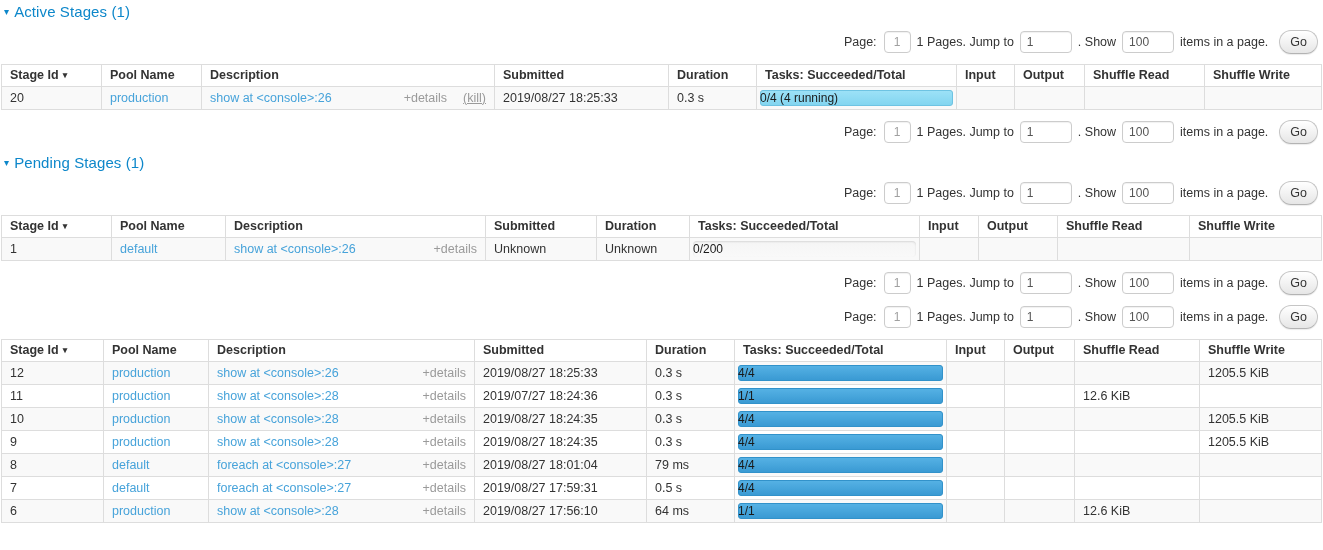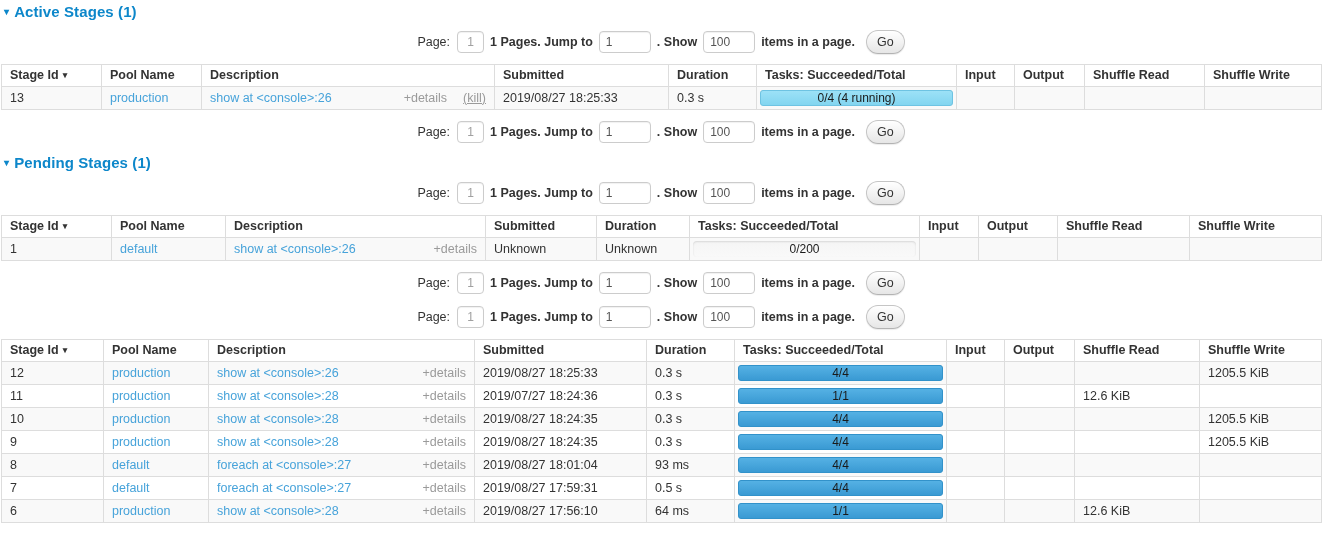--- a/index.html
+++ b/index.html
@@ -6,32 +6,32 @@
   html, body { background: #fff; }
   body {
     width: 1323px; height: 550px; overflow: hidden;
     font-family: "Liberation Sans", sans-serif; font-size: 12.5px; color: #333;
   }
   .page { padding: 3px 1px 0 1px; }
   section { margin-top: 0; }
   section + section { margin-top: 6px; }
 
   .section-title {
-    color: #0d87ca; font-size: 15px; font-weight: bold;
+    color: #0d87ca; font-size: 15px; font-weight: normal;
     margin: 0 0 0 3px; cursor: pointer; letter-spacing: 0.1px;
   }
   .tri { font-size: 10px; margin-right: 5px; vertical-align: 2px; }
 
   .pagination-bar {
-    display: flex; justify-content: center; align-items: center;
+    display: flex; justify-content: flex-end; align-items: center;
     margin: 10px 4px 10px 3px; height: 24px;
   }
   .pg-left, .pg-right { display: flex; align-items: center; }
   .pg-left span { margin-right: 7px; }
-  .pg-right span { margin: 0 6px; white-space: nowrap; font-weight: bold; }
+  .pg-right span { margin: 0 6px; white-space: nowrap; }
   .inp {
     height: 22px; border: 1px solid #ccc; border-radius: 4px;
     font-family: "Liberation Sans", sans-serif; font-size: 12px; color: #555;
     box-shadow: inset 0 1px 1px rgba(0,0,0,.06);
   }
   .page-inp { width: 27px; text-align: center; color: #a0a0a0; }
   .jump-inp { width: 52px; padding: 0 6px; }
   .go-btn {
     height: 24px; padding: 0 10px; margin-left: 5px;
     border: 1px solid #c5c5c5; border-bottom-color: #b3b3b3; border-radius: 12px;
@@ -59,21 +59,21 @@
   .progress {
     position: relative; height: 16px; border-radius: 4px;
     background: linear-gradient(#f5f5f5, #f9f9f9);
     box-shadow: inset 0 1px 2px rgba(0,0,0,.12);
   }
   .bar { position: absolute; top: 0; left: 0; height: 100%; border-radius: 3px; }
   .bar.completed { background: linear-gradient(#55b1e4, #3a9ad3); border: 1px solid #3292ca; }
   .bar.running   { background: linear-gradient(#9ce1f7, #82d5f0); border: 1px solid #6ec3e2; }
   .bar-label {
     position: absolute; top: 0; left: 0; width: 100%;
-    text-align: center; font-size: 12px; line-height: 16px; color: #1a1a1a;
+    font-size: 12px; line-height: 16px; color: #1a1a1a;
   }
 
   .t0 col:nth-child(1){width:100px}.t0 col:nth-child(2){width:100px}.t0 col:nth-child(3){width:293px}
   .t0 col:nth-child(4){width:174px}.t0 col:nth-child(5){width:88px}.t0 col:nth-child(6){width:200px}
   .t0 col:nth-child(7){width:58px}.t0 col:nth-child(8){width:70px}.t0 col:nth-child(9){width:120px}
 
   .t1 col:nth-child(1){width:110px}.t1 col:nth-child(2){width:114px}.t1 col:nth-child(3){width:260px}
   .t1 col:nth-child(4){width:111px}.t1 col:nth-child(5){width:93px}.t1 col:nth-child(6){width:230px}
   .t1 col:nth-child(7){width:59px}.t1 col:nth-child(8){width:79px}.t1 col:nth-child(9){width:132px}
 
@@ -124,21 +124,21 @@
             <th>Duration</th>
             <th>Tasks: Succeeded/Total</th>
             <th>Input</th>
             <th>Output</th>
             <th>Shuffle Read</th>
             <th>Shuffle Write</th>
           </tr>
         </thead>
         <tbody>
           <tr>
-            <td>13</td>
+            <td>20</td>
             <td><a class="lnk" href="#">production</a></td>
             <td>
               <div class="desc-wrap">
                 <a class="lnk" href="#">show at &lt;console&gt;:26</a>
                 <span><span class="muted">+details</span><span class="muted kill">(kill)</span></span>
               </div>
             </td>
             <td>2019/08/27 18:25:33</td>
             <td>0.3 s</td>
             <td class="tasks-td">
@@ -387,21 +387,21 @@
           <tr>
             <td>8</td>
             <td><a class="lnk" href="#">default</a></td>
             <td>
               <div class="desc-wrap">
                 <a class="lnk" href="#">foreach at &lt;console&gt;:27</a>
                 <span><span class="muted">+details</span></span>
               </div>
             </td>
             <td>2019/08/27 18:01:04</td>
-            <td>93 ms</td>
+            <td>79 ms</td>
             <td class="tasks-td">
               <div class="progress">
                 <div class="bar completed" style="width:100%"></div>
                 <span class="bar-label">4/4</span>
               </div>
             </td>
             <td></td>
             <td></td>
             <td></td>
             <td></td>

